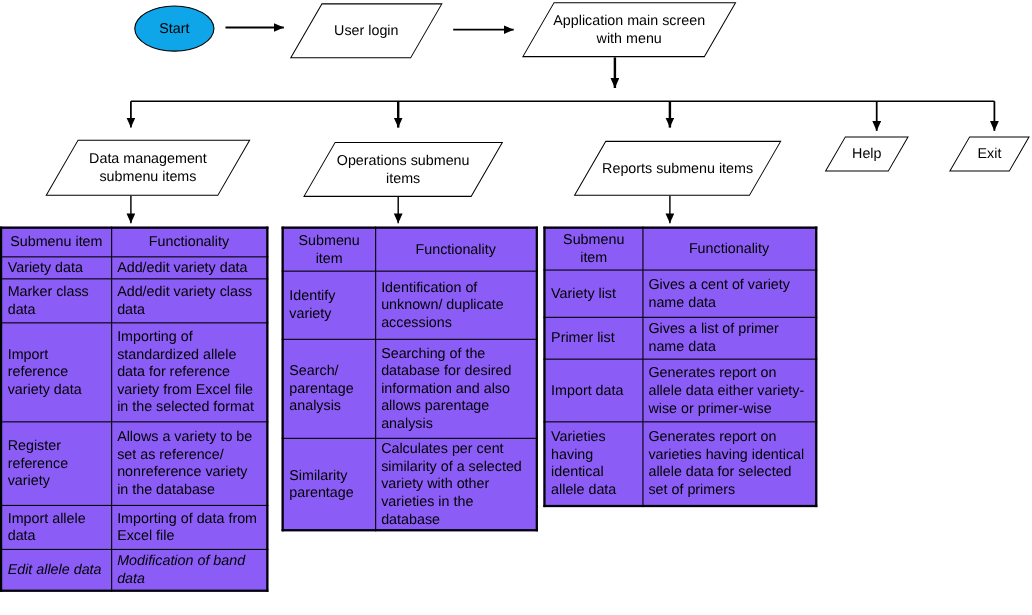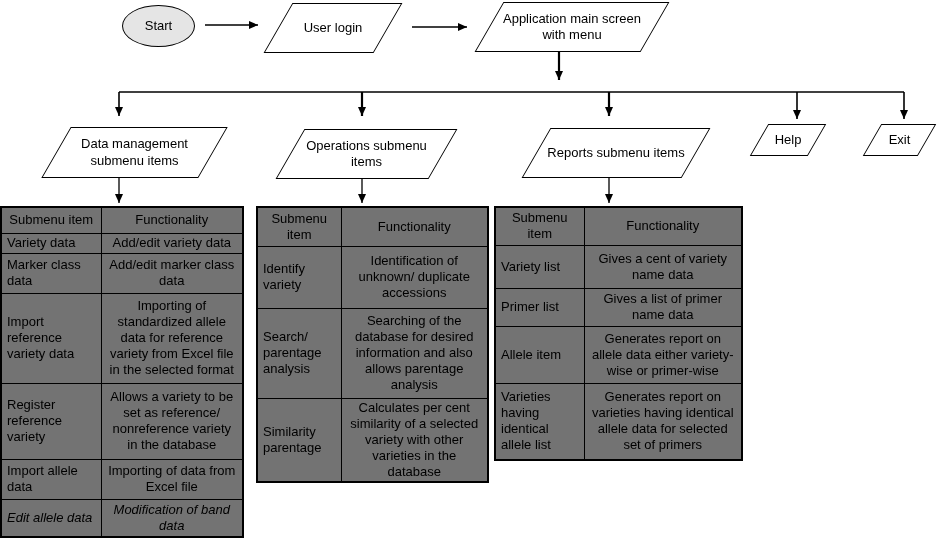--- a/index.html
+++ b/index.html
@@ -7,42 +7,42 @@
     position:relative; width:938px; height:559px; background:var(--bg,#fff);
     font-family:"Liberation Sans", sans-serif; color:var(--ink,#000);
     overflow:hidden;
   }
   #connectors { position:absolute; left:0; top:0; width:938px; height:559px; z-index:1; }
 
   
   .node { position:absolute; z-index:2; font-size:13px; line-height:1.25; }
   .ellipse {
     border:1.6px solid var(--ink,#000); border-radius:50%;
-    display:flex; align-items:center; justify-content:center; background:#e5e5e5;
+    display:flex; align-items:center; justify-content:center; background:#0ea5e9;
   }
   .pgram { border:1.6px solid var(--ink,#000); transform:skewX(-30deg); background:#fff; }
   .pgram .inner {
     position:absolute; inset:0; transform:skewX(30deg);
     display:flex; align-items:center; justify-content:center; text-align:center;
   }
 
   
   table.menu {
     position:absolute; z-index:2; border-collapse:collapse; table-layout:fixed;
-    background:#737373; border:2px solid var(--ink,#000);
+    background:#8b5cf6; border:2px solid var(--ink,#000);
     font-size:13px; line-height:16px;
   }
   table.menu th, table.menu td {
     border:1px solid var(--ink,#000); font-weight:normal;
     vertical-align:middle; padding:1px 5px; overflow:hidden;
     box-sizing:border-box; word-wrap:break-word;
   }
   table.menu th { text-align:center; padding:1px 2px; }
   table.menu td.item { text-align:left; }
-  table.menu td.func { text-align:center; }
+  table.menu td.func { text-align:left; }
 </style>
 </head>
 <body>
 
 <div id="canvas" style="--ink: #000000; --bg: #ffffff;">
 
   <svg id="connectors" viewBox="0 0 938 559" xmlns="http://www.w3.org/2000/svg">
     <defs>
       <marker id="ah" markerUnits="userSpaceOnUse" markerWidth="10" markerHeight="9" refX="9" refY="4" orient="auto">
         <path d="M0,0 L9,4 L0,8 Z" fill="#000"></path>
@@ -119,21 +119,21 @@
           <th>Functionality</th>
         </tr>
       </thead>
       <tbody>
         <tr style="height: 20px; padding-left: 47px;">
           <td class="item">Variety data</td>
           <td class="func">Add/edit variety data</td>
         </tr>
         <tr style="height: 40px;">
           <td class="item">Marker class data</td>
-          <td class="func">Add/edit marker class data</td>
+          <td class="func">Add/edit variety class data</td>
         </tr>
         <tr style="height: 90px;">
           <td class="item">Import reference variety data</td>
           <td class="func">Importing of standardized allele data for reference variety from Excel file in the selected format</td>
         </tr>
         <tr style="height: 76px;">
           <td class="item">Register reference variety</td>
           <td class="func">Allows a variety to be set as reference/ nonreference variety in the database</td>
         </tr>
         <tr style="height: 40px;">
@@ -186,23 +186,23 @@
       <tbody>
         <tr style="height: 43px;">
           <td class="item">Variety list</td>
           <td class="func">Gives a cent of variety name data</td>
         </tr>
         <tr style="height: 38px;">
           <td class="item">Primer list</td>
           <td class="func">Gives a list of primer name data</td>
         </tr>
         <tr style="height: 57px;">
-          <td class="item">Allele item</td>
+          <td class="item">Import data</td>
           <td class="func">Generates report on allele data either variety-wise or primer-wise</td>
         </tr>
         <tr style="height: 77px;">
-          <td class="item">Varieties having identical allele list</td>
+          <td class="item">Varieties having identical allele data</td>
           <td class="func">Generates report on varieties having identical allele data for selected set of primers</td>
         </tr>
       </tbody>
     </table>
 
 </div>
 
 </body></html>

